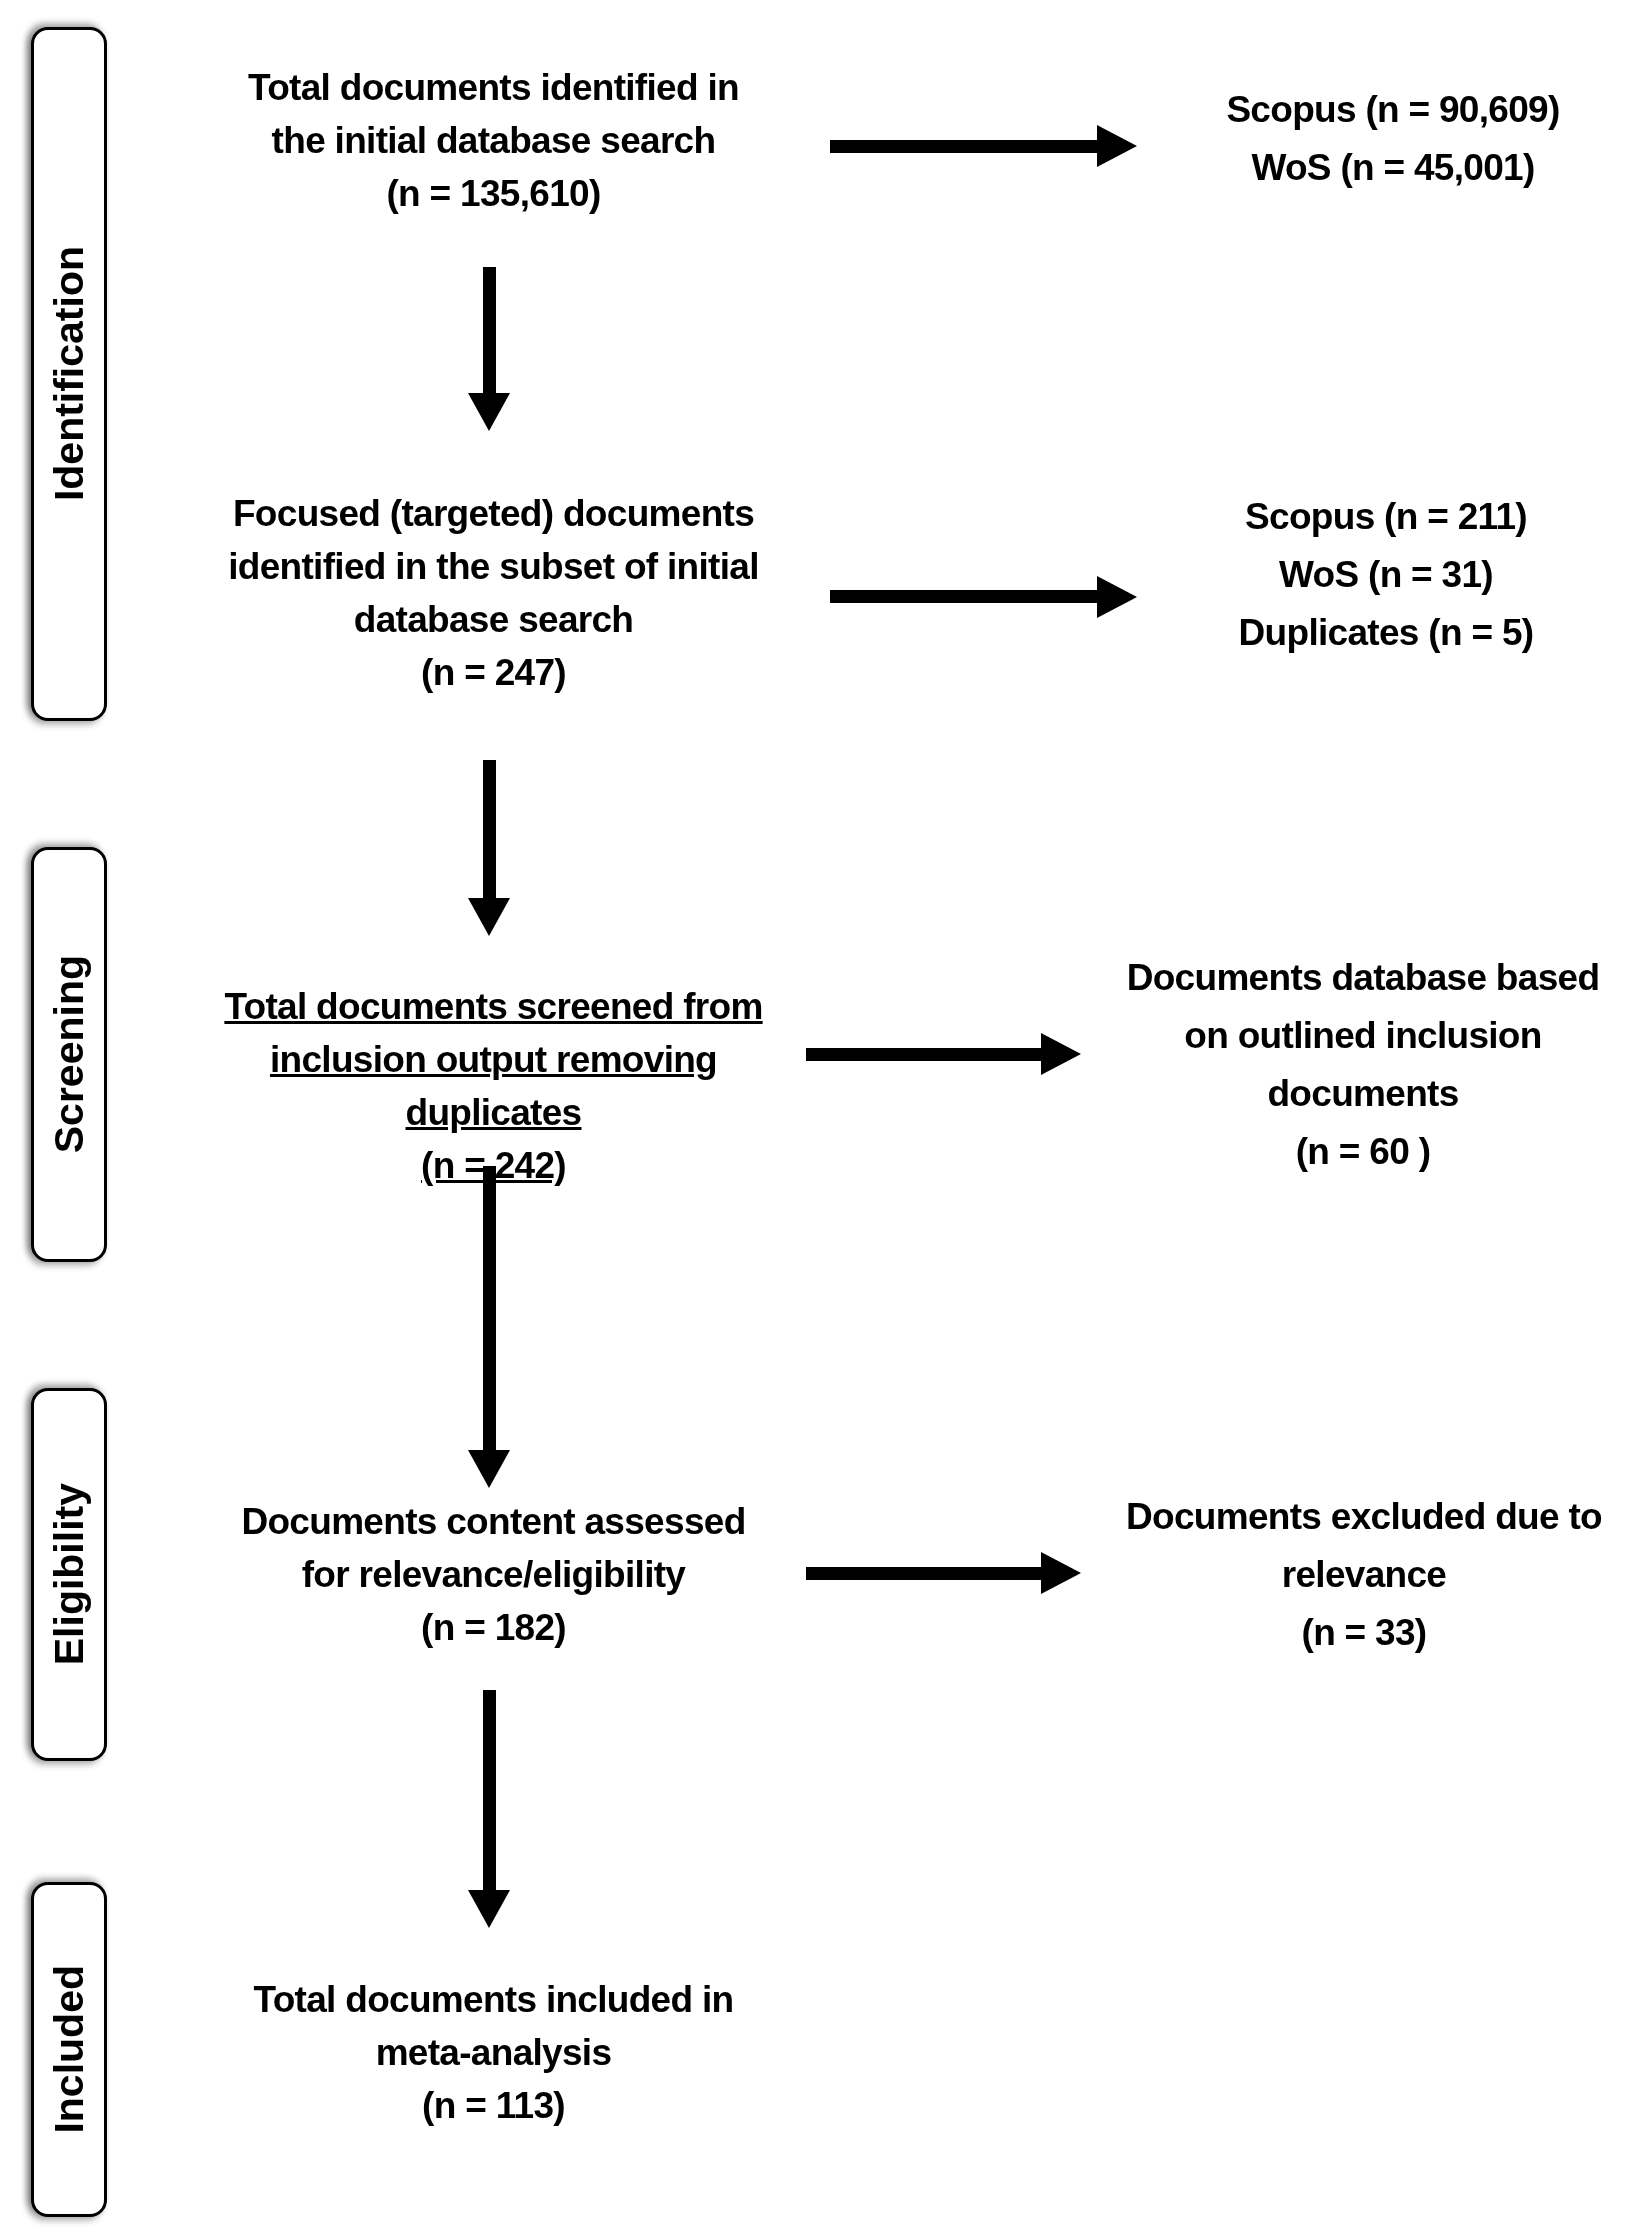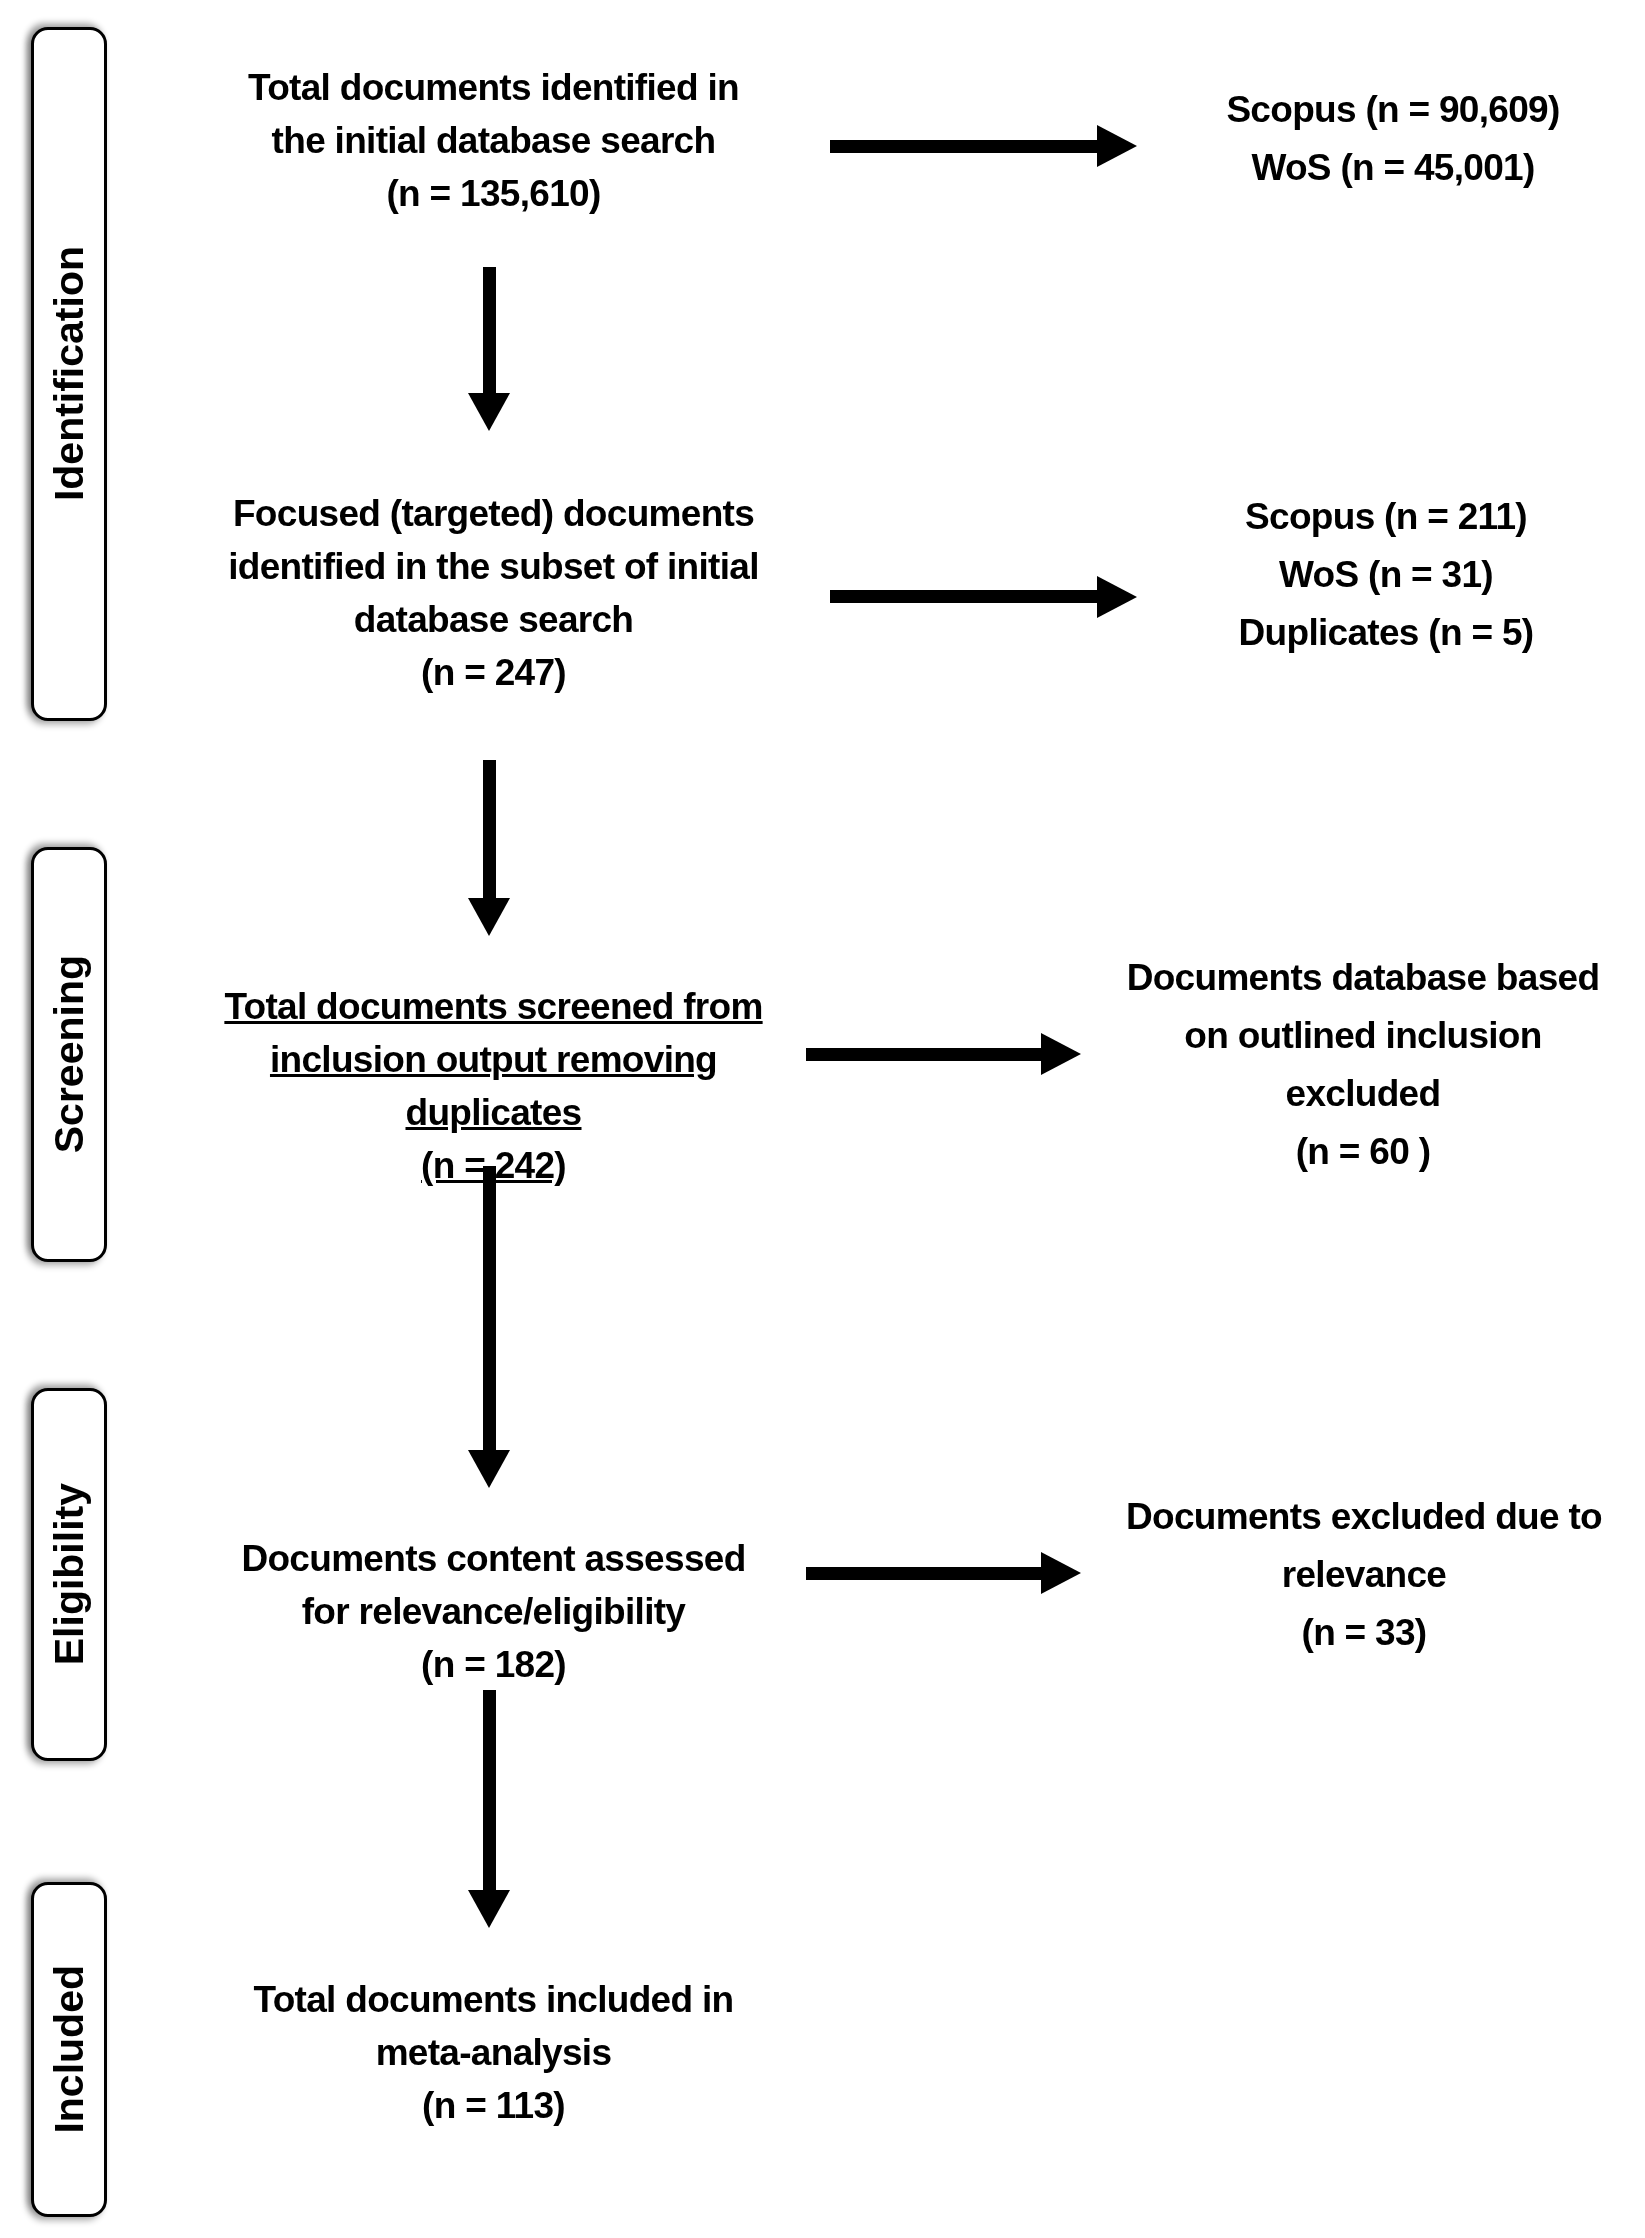--- a/index.html
+++ b/index.html
@@ -108,21 +108,21 @@
     <span class="line">(n = 247)</span>
   </div>
 
   <div class="flow-box" style="left:162px;top:980px;text-decoration:underline;">
     <span class="line">Total documents screened from</span>
     <span class="line">inclusion output removing</span>
     <span class="line">duplicates</span>
     <span class="line">(n = 242)</span>
   </div>
 
-  <div class="flow-box" style="left:162px;top:1495px;margin-top:37px;">
+  <div class="flow-box" style="left:162px;top:1495px;">
     <span class="line">Documents content assessed</span>
     <span class="line">for relevance/eligibility</span>
     <span class="line">(n = 182)</span>
   </div>
 
   <div class="flow-box" style="left:162px;top:1973px;">
     <span class="line">Total documents included in</span>
     <span class="line">meta-analysis</span>
     <span class="line">(n = 113)</span>
   </div>
@@ -134,21 +134,21 @@
 
   <div class="note" style="left:1114px;top:488px;">
     <span class="line">Scopus (n = 211)</span>
     <span class="line">WoS (n = 31)</span>
     <span class="line">Duplicates (n = 5)</span>
   </div>
 
   <div class="note" style="left:1091px;top:949px;">
     <span class="line">Documents database based</span>
     <span class="line">on outlined inclusion</span>
-    <span class="line">excluded</span>
+    <span class="line">documents</span>
     <span class="line">(n = 60 )</span>
   </div>
 
   <div class="note" style="left:1092px;top:1488px;">
     <span class="line">Documents excluded due to</span>
     <span class="line">relevance</span>
     <span class="line">(n = 33)</span>
   </div>
 
   <div>

